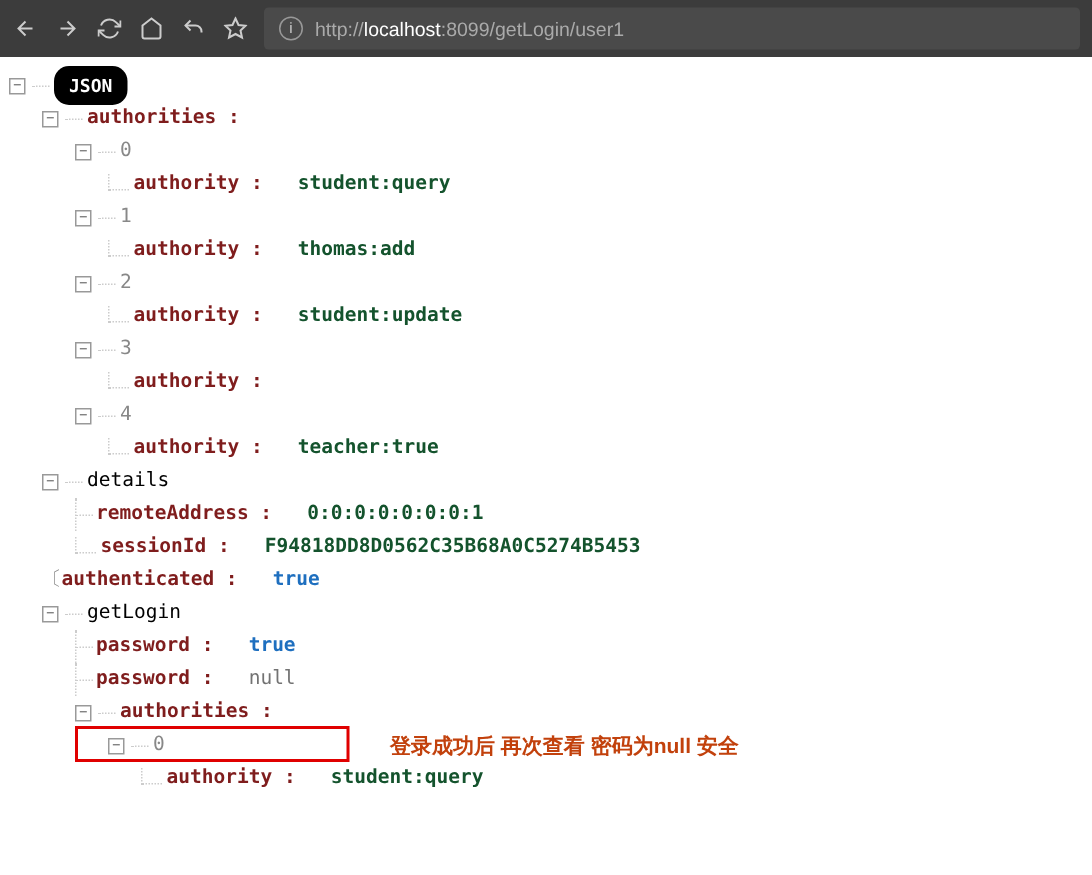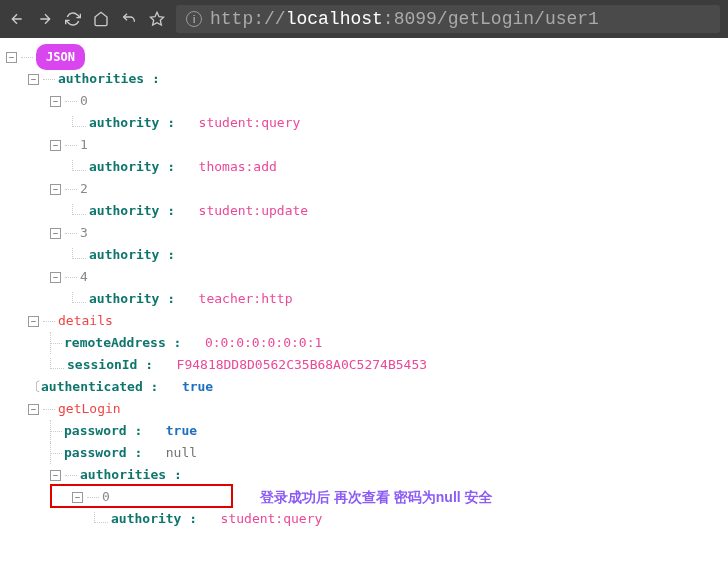--- a/index.html
+++ b/index.html
@@ -37,21 +37,21 @@
     .url-info-icon {
       width: 16px; height: 16px;
       border: 1px solid #999;
       border-radius: 50%;
       display: flex;
       align-items: center;
       justify-content: center;
       font-size: 10px;
       color: #ccc;
     }
-    .url-text { font-size: 18px; font-family: Liberation Mono, monospace; }
+    .url-text { font-size: 13px; }
     .url-host { color: #fff; }
     .url-rest { color: #aaa; }
     
     .content {
       padding: 8px 6px;
       font-family: Consolas, Monaco, monospace;
       font-size: 13px;
       line-height: 22px;
       color: #333;
       position: relative;
@@ -81,50 +81,50 @@
     }
     .dashes {
       border-bottom: 1px dotted #ccc;
       width: 12px;
       height: 0;
       margin: 0 3px 0 0;
       display: inline-block;
     }
     
     .json-badge {
-      background: #d946ef;
+      background: #000000;
       color: #fff;
       padding: 2px 10px;
       border-radius: 10px;
       font-size: 12px;
       font-weight: bold;
       display: inline-block;
     }
     
-    .key { color: #0f766e; font-weight: bold; }
-    .val-str { color: #ec4899; }
+    .key { color: #7f1d1d; font-weight: bold; }
+    .val-str { color: #14532d; font-weight: bold; }
     .val-bool { color: #1e6fbf; font-weight: bold; }
     .val-null { color: #737373; }
-    .val-plain { color: #ef4444; }
+    .val-plain { color: #000000; }
     .idx { color: #888; }
     
     .indent { display: inline-block; }
     .i1 { width: 22px; }
     .i2 { width: 44px; }
     .i3 { width: 66px; }
     .i4 { width: 88px; }
     
     .red-box {
       position: absolute;
       border: 2px solid #e00000;
       pointer-events: none;
     }
     .annotation {
       position: absolute;
-      color: #8b5cf6;
+      color: #c2410c;
       font-weight: bold;
       font-size: 14px;
       font-family: "Microsoft YaHei", sans-serif;
     }
     
     .elbow {
       width: 14px;
       height: 11px;
       border-left: 1px dotted #ccc;
       border-bottom: 1px dotted #ccc;
@@ -271,21 +271,21 @@
     <span class="indent i2"></span>
     <span class="toggle">−</span>
     <span class="dashes"></span>
     <span class="idx">4</span>
   </div>
   <div class="tree-row">
     <span class="indent i3"></span>
     <span class="elbow"></span>
     <span class="key">authority :</span>
     <span>&nbsp;&nbsp;&nbsp;</span>
-    <span class="val-str">teacher:http</span>
+    <span class="val-str">teacher:true</span>
   </div>
 
   <div class="tree-row">
     <span class="indent i1"></span>
     <span class="toggle">−</span>
     <span class="dashes"></span>
     <span class="val-plain">details</span>
   </div>
   <div class="tree-row">
     <span class="indent i2"></span>

